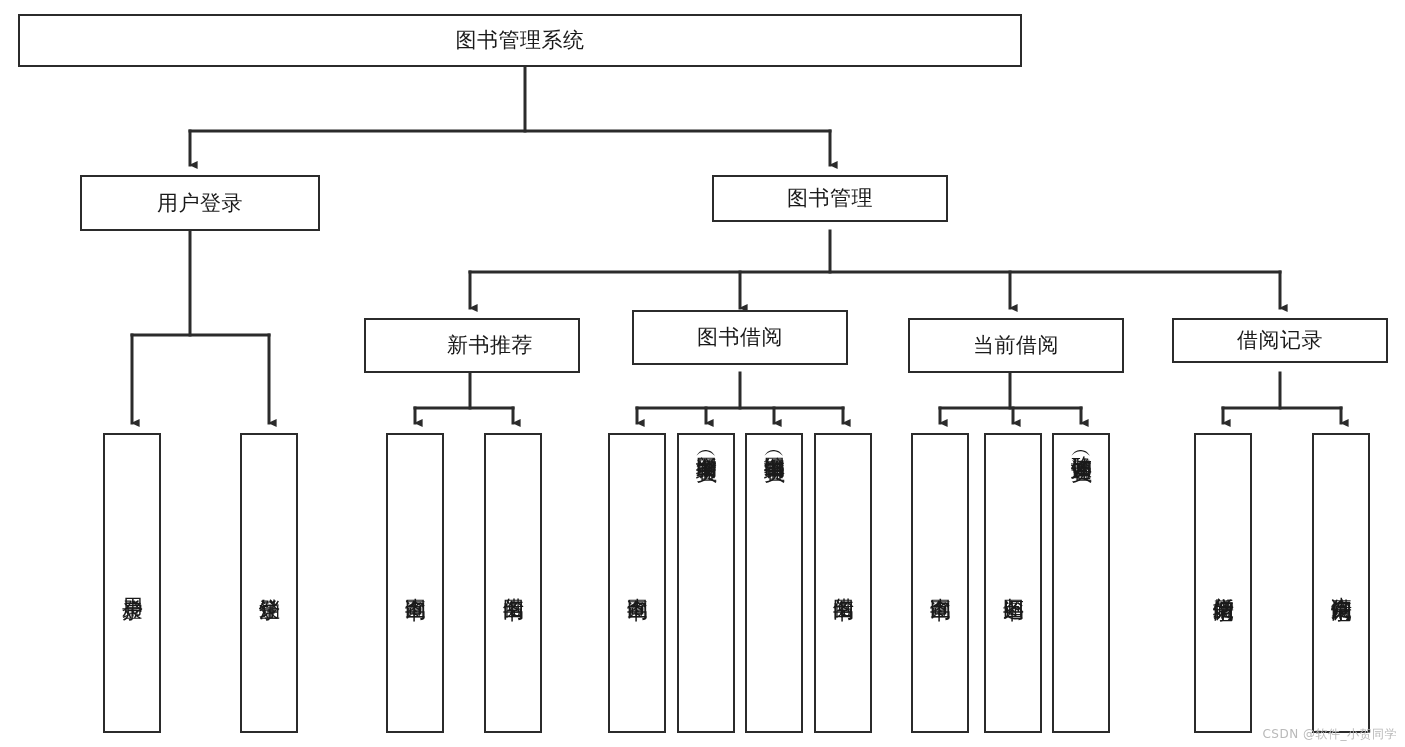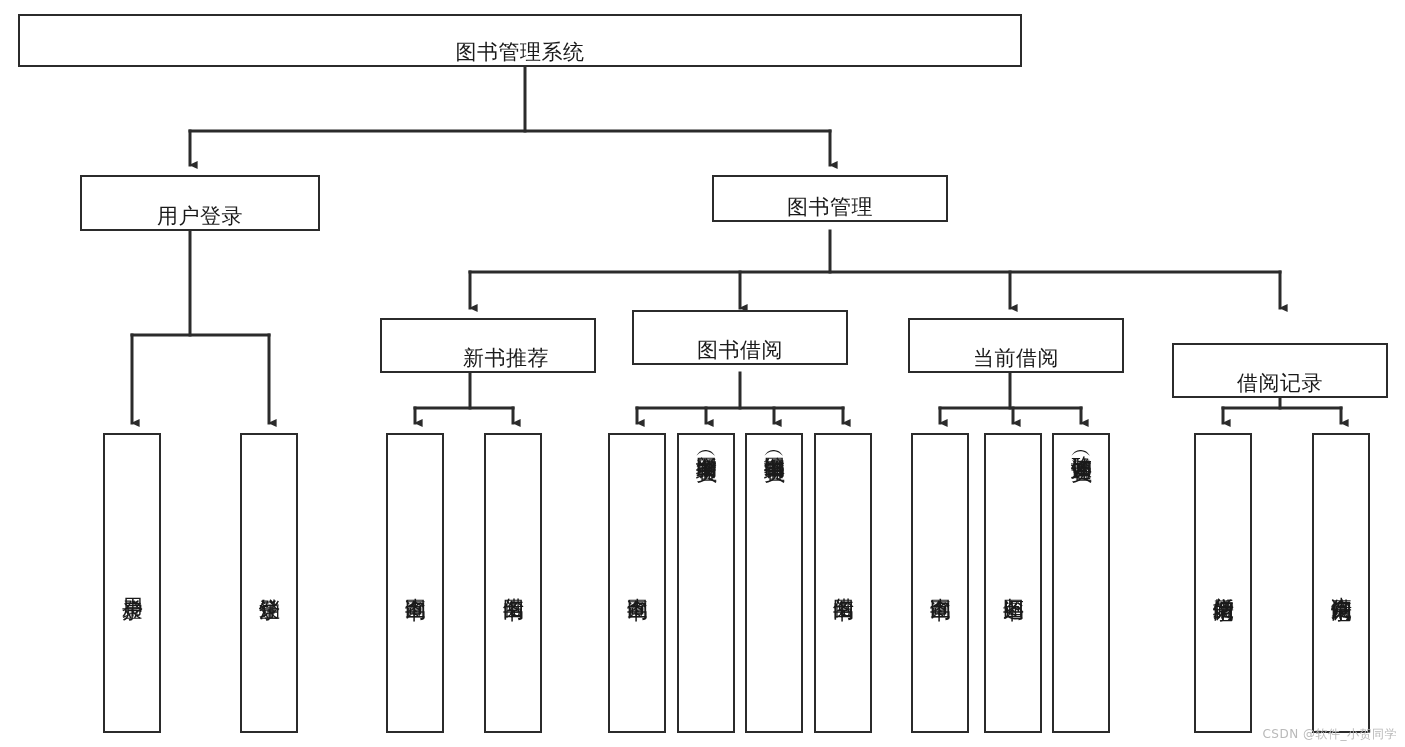--- a/index.html
+++ b/index.html
@@ -26,21 +26,21 @@
     top: 0;
     width: 1405px;
     height: 747px;
   }
   .node {
     position: absolute;
     box-sizing: border-box;
     background: #ffffff;
     border: 2px solid #2b2b2b;
     display: flex;
-    align-items: flex-end;
+    align-items: center;
     justify-content: center;
     color: #1a1a1a;
   }
   .node.horizontal {
     font-size: 21px;
     line-height: 1.25;
     letter-spacing: 0.5px;
   }
   .node.vertical {
     writing-mode: vertical-rl;
@@ -132,30 +132,30 @@
     <span class="node-label">图书管理系统</span>
   </div>
 
   <div id="node-host">
       <div class="node horizontal" style="left: 80px; top: 175px; width: 240px; height: 56px;">
         <span class="node-label">用户登录</span>
       </div>
       <div class="node horizontal" style="left: 712px; top: 175px; width: 236px; height: 47px;">
         <span class="node-label">图书管理</span>
       </div>
-      <div class="node horizontal" style="left: 380px; top: 318px; width: 216px; height: 55px; padding-left: 36px;">
+      <div class="node horizontal" style="left: 364px; top: 318px; width: 216px; height: 55px; padding-left: 36px;">
         <span class="node-label">新书推荐</span>
       </div>
       <div class="node horizontal" style="left: 632px; top: 310px; width: 216px; height: 55px;">
         <span class="node-label">图书借阅</span>
       </div>
       <div class="node horizontal" style="left: 908px; top: 318px; width: 216px; height: 55px;">
         <span class="node-label">当前借阅</span>
       </div>
-      <div class="node horizontal" style="left: 1172px; top: 318px; width: 216px; height: 55px; margin-top: 25px;">
+      <div class="node horizontal" style="left: 1172px; top: 318px; width: 216px; height: 45px;">
         <span class="node-label">借阅记录</span>
       </div>
       <div class="node vertical centered" style="left: 103px; top: 433px; width: 58px; height: 300px;">
         <span class="node-label">用户登录</span>
       </div>
       <div class="node vertical centered" style="left: 240px; top: 433px; width: 58px; height: 300px;">
         <span class="node-label">注销登录</span>
       </div>
       <div class="node vertical centered" style="left: 386px; top: 433px; width: 58px; height: 300px;">
         <span class="node-label">查询图书</span>

